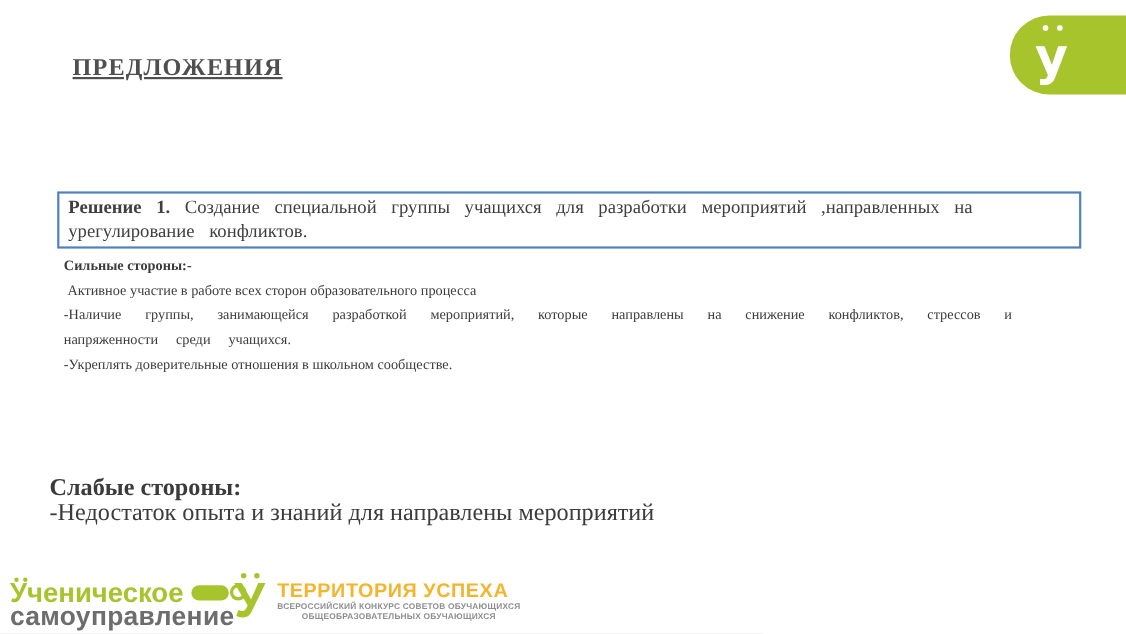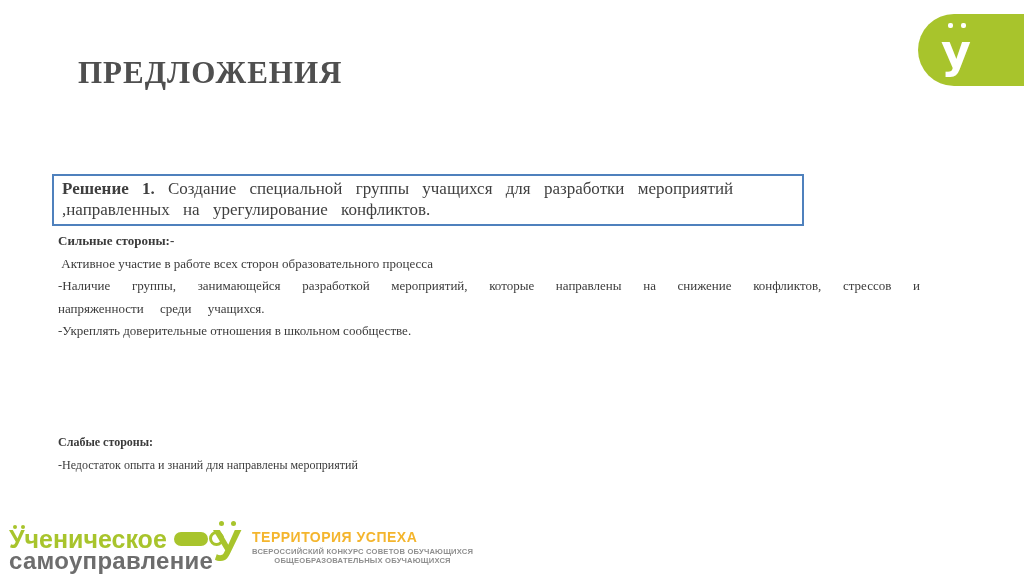--- a/index.html
+++ b/index.html
@@ -3,61 +3,61 @@
 <meta charset="utf-8">
 <style>
   html,body { margin:0; padding:0; background:#e8e8e8; }
   .slide {
     position:relative; width:1024px; height:576px; background:#ffffff;
     overflow:hidden; font-family:"Liberation Serif", serif;
   }
 
   
   .title {
-    position:absolute; left:62px; top:45px; margin:16px;
+    position:absolute; left:62px; top:45px; margin:4px;
     font-family:"Liberation Serif", serif; font-weight:bold;
-    font-size:31px; line-height:23px; letter-spacing:1px; color:#4f4f4f;
+    font-size:22px; line-height:23px; letter-spacing:1px; color:#4f4f4f;text-decoration:underline;
   }
 
   
   .corner-logo {
     position:absolute; left:918px; top:14px; width:120px; height:72px;
     background:#a8c42c; border-radius:36px 0 0 36px;
   }
   .corner-dots {
     position:absolute; left:30px; top:9px; width:5px; height:5px;
     border-radius:40%; background:#fff; box-shadow:13px 0 0 #fff;
   }
   .corner-letter {
     position:absolute; left:23px; top:9px;
     font-family:"DejaVu Sans", sans-serif; font-weight:bold;
     font-size:46px; line-height:56px; color:#ffffff;
   }
 
   
   .decision-box {
-    position:absolute; left:52px; top:174px; width:752px; box-sizing:border-box;
+    position:absolute; left:52px; top:174px; width:931px; box-sizing:border-box;
     border:2px solid #4f81bd; padding:2px 8px 4px 8px;
     font-size:17px; line-height:21px; color:#3f3f3f; word-spacing:9px;
   }
   .bold { font-weight:bold; }
 
   
   .strengths {
     position:absolute; left:58px; top:230px; width:862px;
     font-size:13px; line-height:22.6px; color:#3b3b3b;
   }
   .strengths .heading { font-weight:bold; }
   .line.indent { white-space:pre-wrap; }
   .line.justify { text-align:justify; word-spacing:13px; }
 
   
   .weaknesses {
-    position:absolute; left:58px; top:431px; width:700px;
-    font-size:12px; line-height:23.4px; color:#3b3b3b;
+    position:absolute; left:45px; top:431px; width:700px;
+    font-size:22px; line-height:23.4px; color:#3b3b3b;
   }
   .weaknesses .heading { font-weight:bold; }
 
   
   .footer-left {
     position:absolute; left:9px; top:521px;
     font-family:"Liberation Sans", sans-serif; font-weight:bold;
   }
   .fl-dots {
     position:absolute; left:4px; top:4px; width:4px; height:4px;
@@ -83,21 +83,21 @@
   }
   .br-letter-wrap { position:relative; width:34px; height:52px; }
   .br-dots {
     position:absolute; left:6px; top:1px; width:5px; height:5px;
     border-radius:50%; background:#a8c42c; box-shadow:12px 0 0 #a8c42c;
   }
   .br-letter {
     position:absolute; left:0; top:-2px; font-size:45px; line-height:56px; color:#a8c42c;
   }
   .tu-col { margin-top:8px; }
-  .tu-title { font-size:14px; line-height:18px; color:#f4b52d; letter-spacing:0.5px; }
+  .tu-title { font-size:18px; line-height:18px; color:#f4b52d; letter-spacing:0.5px; }
   .tu-sub {
     font-size:7.6px; line-height:8.4px; color:#8f8f8f;
     letter-spacing:0.2px; margin-top:1px;text-align:center;
   }
   .tu-sub.first { margin-top:2px; }
 </style>
 </head>
 <body>
 
 <div class="slide">

